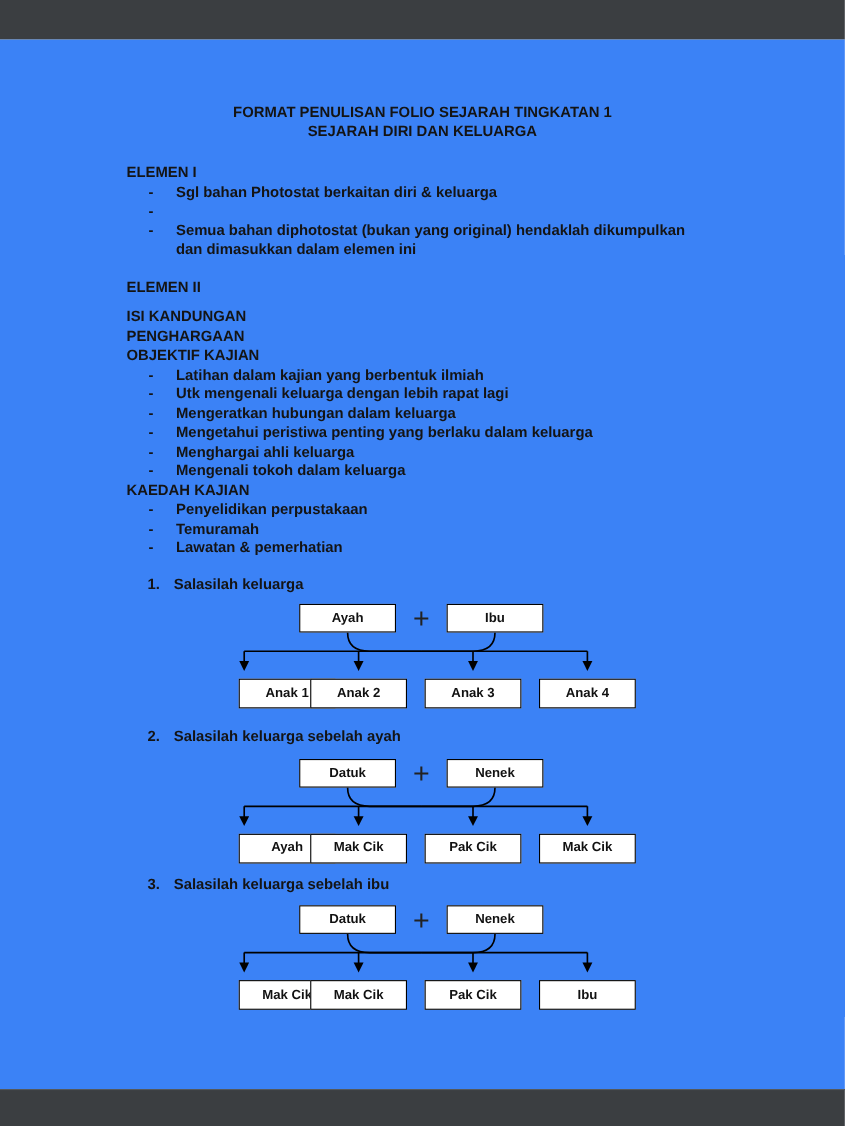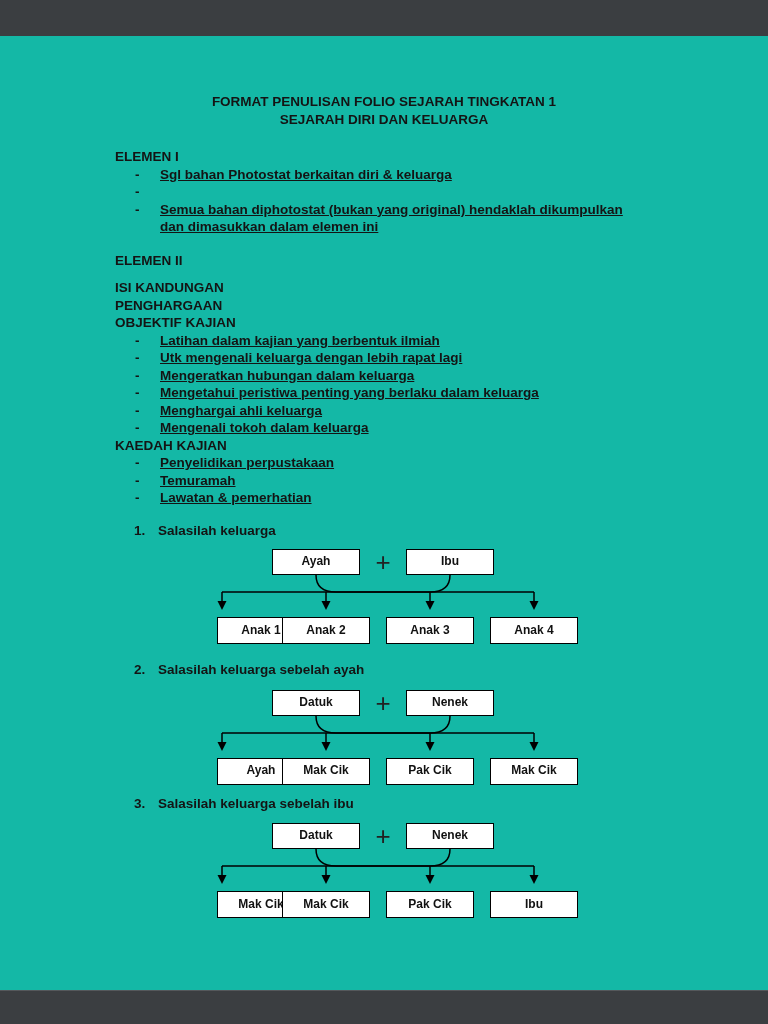--- a/index.html
+++ b/index.html
@@ -6,34 +6,34 @@
   body{
     width:768px;height:1024px;overflow:hidden;background:#fff;
     font-family:"Liberation Sans",sans-serif;
     -webkit-font-smoothing:antialiased;
   }
   .viewer{position:relative;width:768px;height:1024px;background:#fff;}
   .bar{position:absolute;left:0;width:768px;background:#3b3e41;}
   .bar.top{top:0;height:36px;}
   .bar.bottom{bottom:0;height:33px;border-top:1px solid #55585b;}
   .page{
-    position:absolute;top:36px;left:0;width:768px;height:955px;background:#14b8a6;
+    position:absolute;top:36px;left:0;width:768px;height:955px;background:#3b82f6;
     color:#141414;font-weight:700;font-size:13.5px;line-height:17.5px;
   }
   .title{margin-top:57px;text-align:center;}
   .title div{line-height:18px;}
   .heading{margin-left:115px;}
   .mt19{margin-top:19px;}
   .mt16{margin-top:16px;}
   .mt17{margin-top:10px;}
   .mt15{margin-top:15px;}
   .bullets{margin-left:135px;}
   .b-item{display:flex;align-items:flex-start;}
   .dash{width:25px;flex:0 0 25px;}
-  .b-text{max-width:465px;text-decoration:underline;}
+  .b-text{max-width:465px;}
   .caption{margin-left:134px;display:flex;}
   .caption .num{width:24px;flex:0 0 24px;}
   .diagram{position:relative;width:768px;height:95px;}
   .d1{margin-top:10px;}
   .d2{margin-top:11px;}
   .d3{margin-top:11px;}
   .cap2{margin-top:17px;}
   .cap3{margin-top:10px;}
   .node{
     position:absolute;box-sizing:border-box;width:88px;

